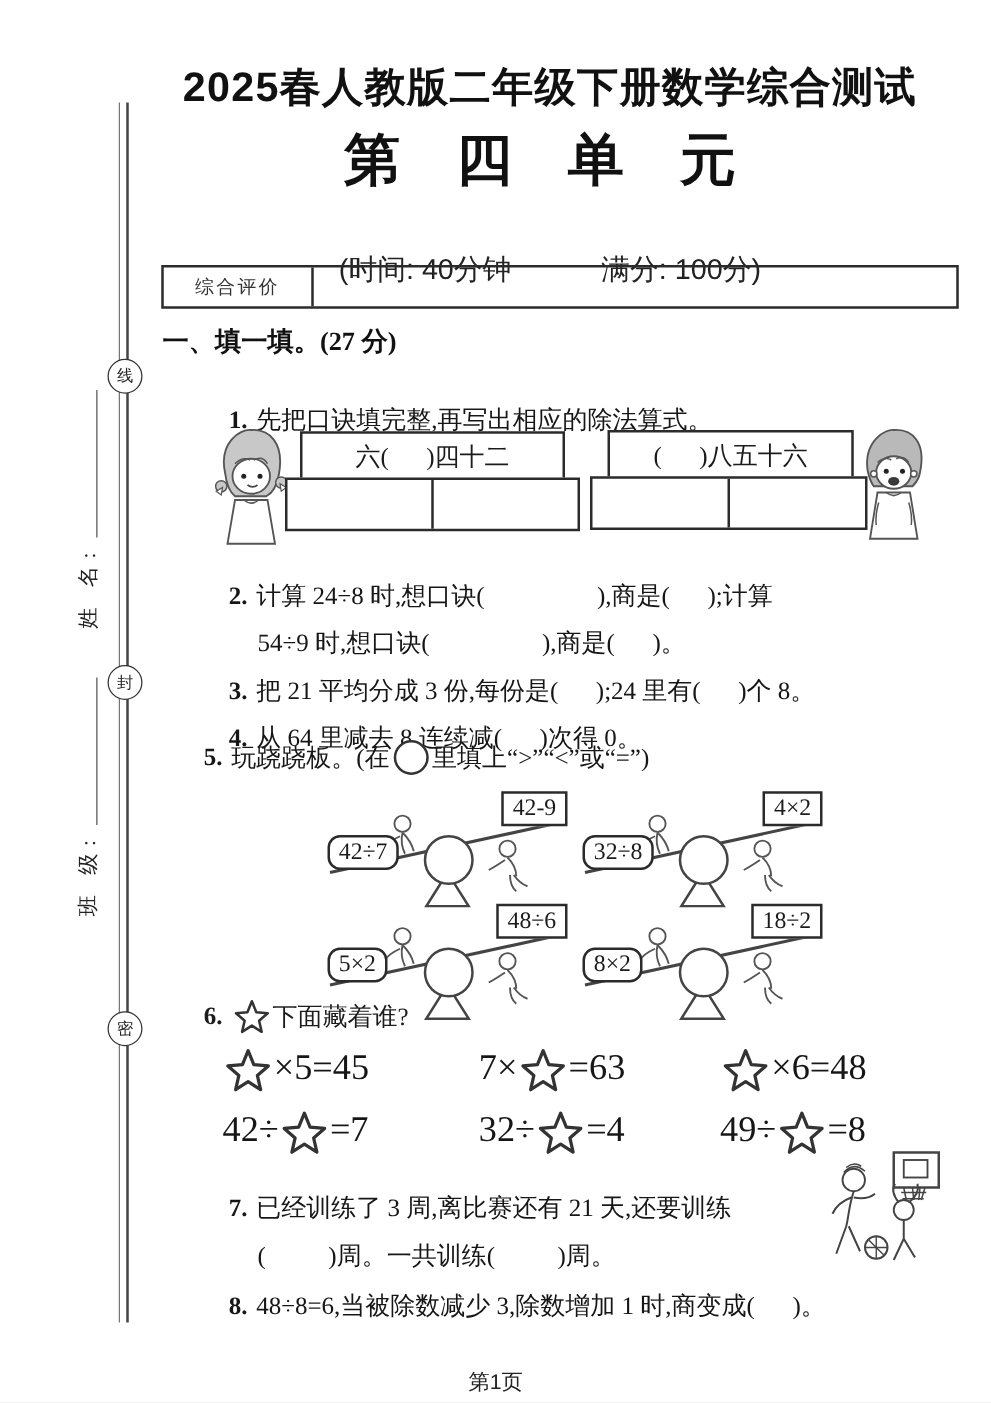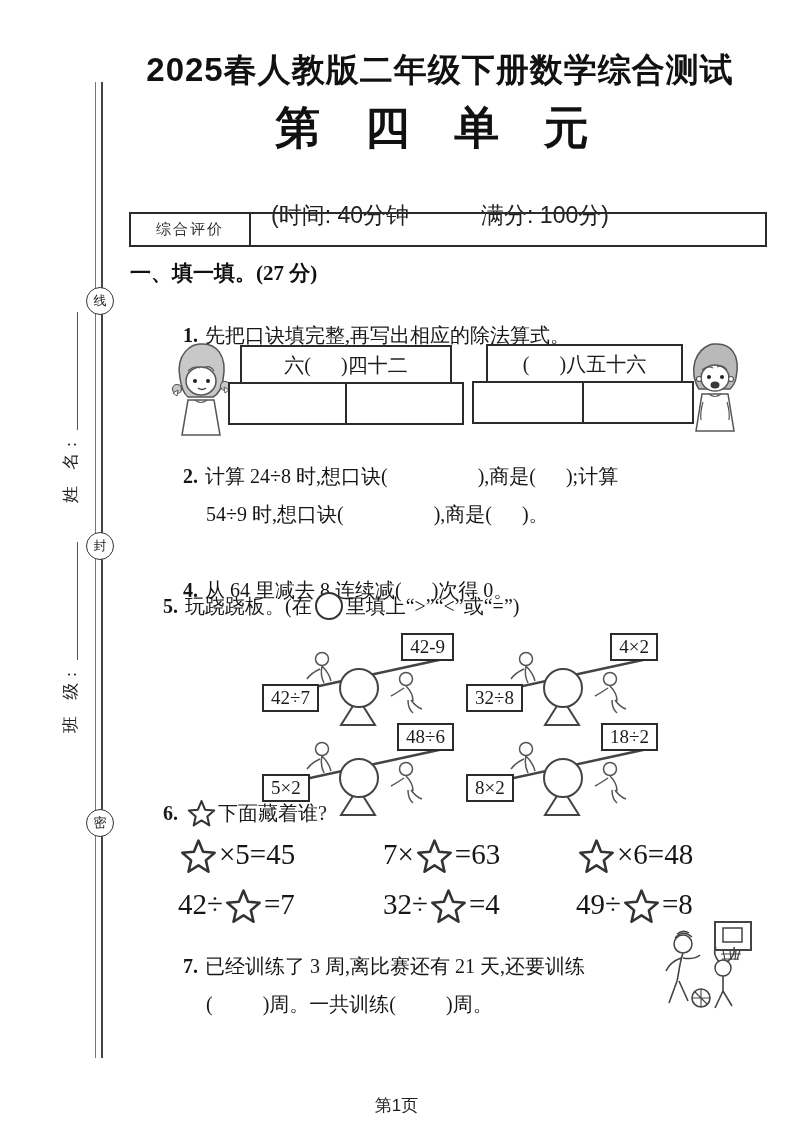--- a/index.html
+++ b/index.html
@@ -37,21 +37,21 @@
         font-size:20px;white-space:pre;}
   .splitbox{border:2px solid #2b2b2b;background:#fff;display:flex;}
   .splitbox .cell{flex:1;}
   .splitbox .cell:first-child{border-right:2px solid #2b2b2b;}
 
   
   .seesaw{position:absolute;width:196px;height:94px;}
   .seesaw svg{position:absolute;left:0;top:0;}
   .ss-box{position:absolute;border:2px solid #2b2b2b;background:#fff;padding:1px 7px;font-size:19px;
           white-space:pre;z-index:2;}
-  .ss-left{left:4px;top:52px;}
+  .ss-left{left:4px;top:36px;border-radius:10px;}
   .ss-right{right:0px;top:1px;}
   .ss-circle{position:absolute;left:81px;top:36px;width:36px;height:36px;border:2px solid #444;
              border-radius:50%;background:#fff;z-index:1;}
 
   
   .inline-circle{display:inline-block;width:24px;height:24px;border:2px solid #333;border-radius:50%;
                  vertical-align:middle;margin:0 3px;background:#fff;}
   .flexline{display:flex;align-items:center;}
   .q6head{font-size:20px;white-space:pre;}
   .eq{font-size:29px;white-space:pre;display:flex;align-items:flex-start;color:#161616;}
@@ -161,20 +161,23 @@
     <path d="M23,54 q6,5 12,0 M17,62 q-3,10 -2,18 M41,62 q3,10 2,18" fill="none" stroke="#555" stroke-width="1.2"></path>
   </svg>
 
   <div class="abs qline" style="left:163px;top:440px">
     <span class="qnum">2.</span><span>计算 24÷8 时,想口诀(                  ),商是(      );计算</span>
   </div>
   <div class="abs qline" style="left:186px;top:478px">
     <span>54÷9 时,想口诀(                  ),商是(      )。</span>
   </div>
 
+  <div class="abs qline" style="left:163px;top:516px">
+    <span class="qnum">3.</span><span>把 21 平均分成 3 份,每份是(      );24 里有(      )个 8。</span>
+  </div>
   <div class="abs qline" style="left:163px;top:554px">
     <span class="qnum">4.</span><span>从 64 里减去 8,连续减(      )次得 0。</span>
   </div>
 
   <div class="abs qline flexline" style="left:163px;top:592px">
     <span class="qnum">5.</span><span>玩跷跷板。(在</span><span class="inline-circle"></span><span>里填上“&gt;”“&lt;”或“=”)</span>
   </div>
 
   <div class="seesaw" style="left:258px;top:632px">
     <svg width="196" height="94">
@@ -264,16 +267,19 @@
     <path d="M68,36 h20 M70,32 l2,10 m5,-10 l1,10 m5,-10 l-1,10 m5,-10 l-3,10 M69,41 h17" fill="none" stroke="#444" stroke-width="1.2"></path>
     <circle cx="30" cy="26" r="9" fill="#fff" stroke="#444" stroke-width="1.5"></circle>
     <path d="M22,20 q8,-9 17,-1 M24,16 q6,-5 12,-1" fill="none" stroke="#444" stroke-width="1.3"></path>
     <path d="M30,35 C26,47 26,55 24,63 M28,40 q-11,4 -15,13 M30,40 q11,2 17,-3 M24,63 l-8,22 M26,63 l9,20" fill="none" stroke="#444" stroke-width="1.6"></path>
     <circle cx="70" cy="50" r="8" fill="#fff" stroke="#444" stroke-width="1.5"></circle>
     <path d="M66,44 q-7,-9 -3,-15 M74,44 q9,-7 7,-15 M70,58 l0,15 M70,73 l-8,17 M70,73 l9,15" fill="none" stroke="#444" stroke-width="1.6"></path>
     <circle cx="48" cy="80" r="9" fill="#fff" stroke="#444" stroke-width="1.6"></circle>
     <path d="M39,80 h18 M48,71 v18 M42,74 q6,6 12,12" fill="none" stroke="#444" stroke-width="1.1"></path>
   </svg>
 
+  <div class="abs qline" style="left:163px;top:1008px">
+    <span class="qnum">8.</span><span>48÷8=6,当被除数减少 3,除数增加 1 时,商变成(      )。</span>
+  </div>
 
   <div class="abs footer">第1页</div>
 
 </div>
 
 </body></html>

